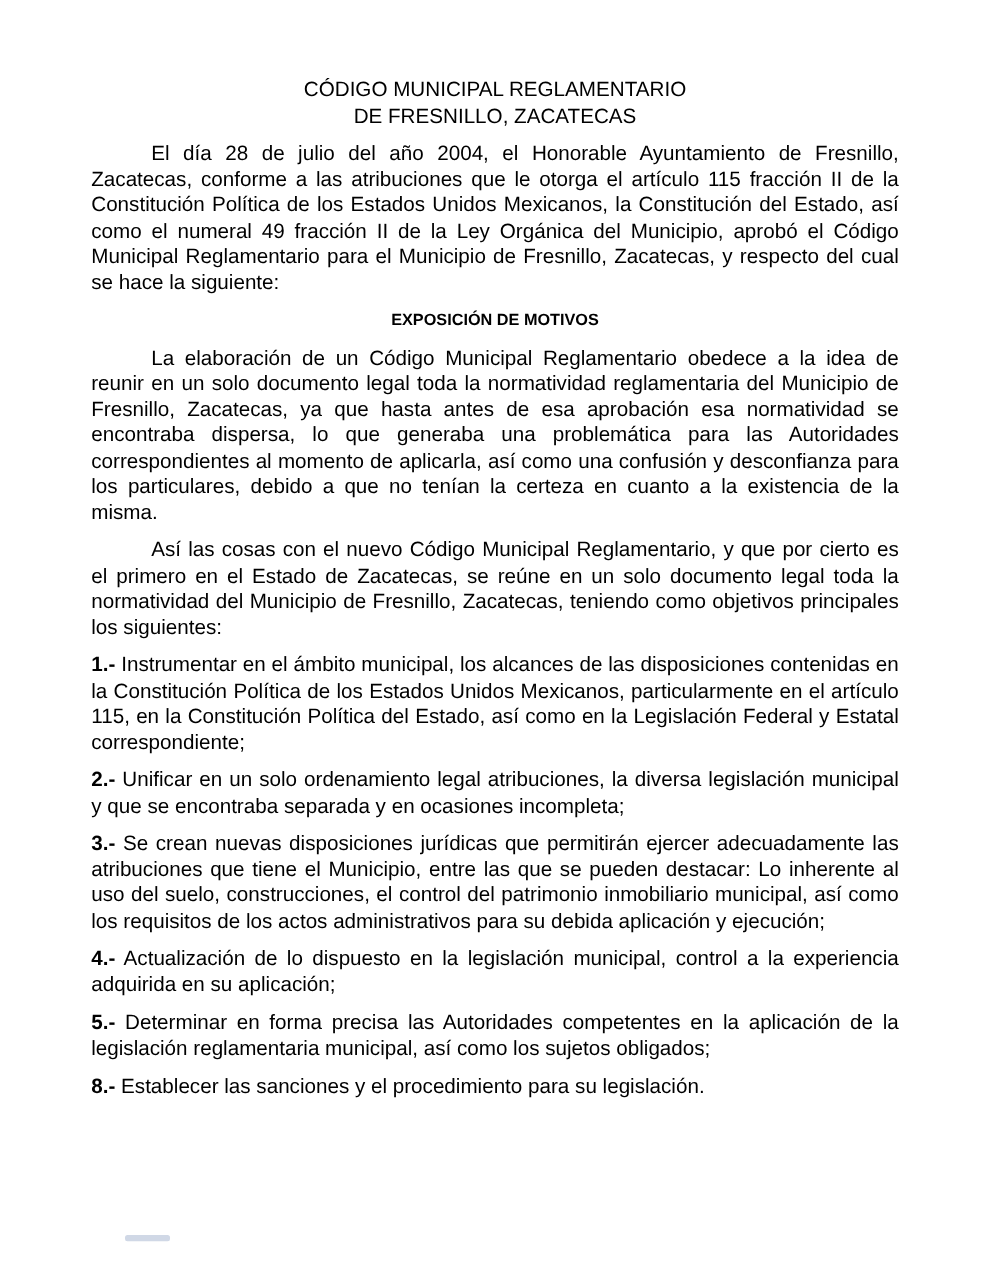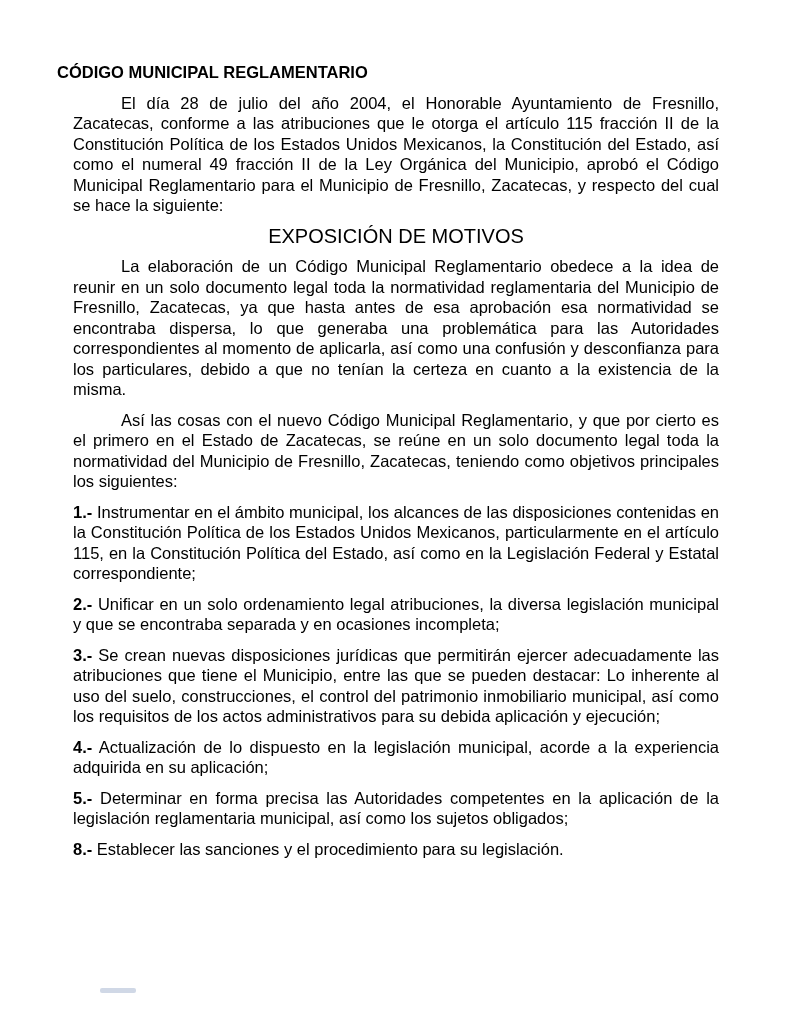--- a/index.html
+++ b/index.html
@@ -22,27 +22,28 @@
     right: 56px;
     top: 62px;
     font-size: 16.5px;
     line-height: 20.5px;
     text-align: justify;
     -webkit-font-smoothing: antialiased;
   }
   .doc-title {
     font-size: 16.5px;
     line-height: 20.5px;
-    font-weight: bold;
+    font-weight: normal;
+    text-align: center;
     margin: 0 0 10px 0;
   }
   .section-heading {
-    font-size: 20px;
+    font-size: 13px;
     line-height: 20.5px;
-    font-weight: normal;
+    font-weight: bold;
     text-align: center;
     margin: 10px 0;
   }
   p {
     margin: 10px 16px;
   }
   p.indent {
     text-indent: 48px;
   }
   .item-num {
@@ -61,37 +62,38 @@
   }
 </style>
 </head>
 <body>
 
 <div class="page">
   <div class="content">
 
     <h1 class="doc-title">
       <div>CÓDIGO MUNICIPAL REGLAMENTARIO</div>
+      <div>DE FRESNILLO, ZACATECAS</div>
     </h1>
 
     <p class="indent">El día 28 de julio del año 2004, el Honorable Ayuntamiento de Fresnillo, Zacatecas, conforme a las atribuciones que le otorga el artículo 115 fracción II de la Constitución Política de los Estados Unidos Mexicanos, la Constitución del Estado, así como el numeral 49 fracción II de la Ley Orgánica del Municipio, aprobó el Código Municipal Reglamentario para el Municipio de Fresnillo, Zacatecas, y respecto del cual se hace la siguiente:</p>
 
     <h2 class="section-heading">EXPOSICIÓN DE MOTIVOS</h2>
 
     <p class="indent">La elaboración de un Código Municipal Reglamentario obedece a la idea de reunir en un solo documento legal toda la normatividad reglamentaria del Municipio de Fresnillo, Zacatecas, ya que hasta antes de esa aprobación esa normatividad se encontraba dispersa, lo que generaba una problemática para las Autoridades correspondientes al momento de aplicarla, así como una confusión y desconfianza para los particulares, debido a que no tenían la certeza en cuanto a la existencia de la misma.</p>
 
     <p class="indent">Así las cosas con el nuevo Código Municipal Reglamentario, y que por cierto es el primero en el Estado de Zacatecas, se reúne en un solo documento legal toda la normatividad del Municipio de Fresnillo, Zacatecas, teniendo como objetivos principales los siguientes:</p>
 
     <p><span class="item-num">1.-</span> <span>Instrumentar en el ámbito municipal, los alcances de las disposiciones contenidas en la Constitución Política de los Estados Unidos Mexicanos, particularmente en el artículo 115, en la Constitución Política del Estado, así como en la Legislación Federal y Estatal correspondiente;</span></p>
 
     <p><span class="item-num">2.-</span> <span>Unificar en un solo ordenamiento legal atribuciones, la diversa legislación municipal y que se encontraba separada y en ocasiones incompleta;</span></p>
 
     <p><span class="item-num">3.-</span> <span>Se crean nuevas disposiciones jurídicas que permitirán ejercer adecuadamente las atribuciones que tiene el Municipio, entre las que se pueden destacar: Lo inherente al uso del suelo, construcciones, el control del patrimonio inmobiliario municipal, así como los requisitos de los actos administrativos para su debida aplicación y ejecución;</span></p>
 
-    <p><span class="item-num">4.-</span> <span>Actualización de lo dispuesto en la legislación municipal, acorde a la experiencia adquirida en su aplicación;</span></p>
+    <p><span class="item-num">4.-</span> <span>Actualización de lo dispuesto en la legislación municipal, control a la experiencia adquirida en su aplicación;</span></p>
 
     <p><span class="item-num">5.-</span> <span>Determinar en forma precisa las Autoridades competentes en la aplicación de la legislación reglamentaria municipal, así como los sujetos obligados;</span></p>
 
 
 
     <p><span class="item-num">8.-</span> <span>Establecer las sanciones y el procedimiento para su legislación.</span></p>
 
 
   </div>
 

